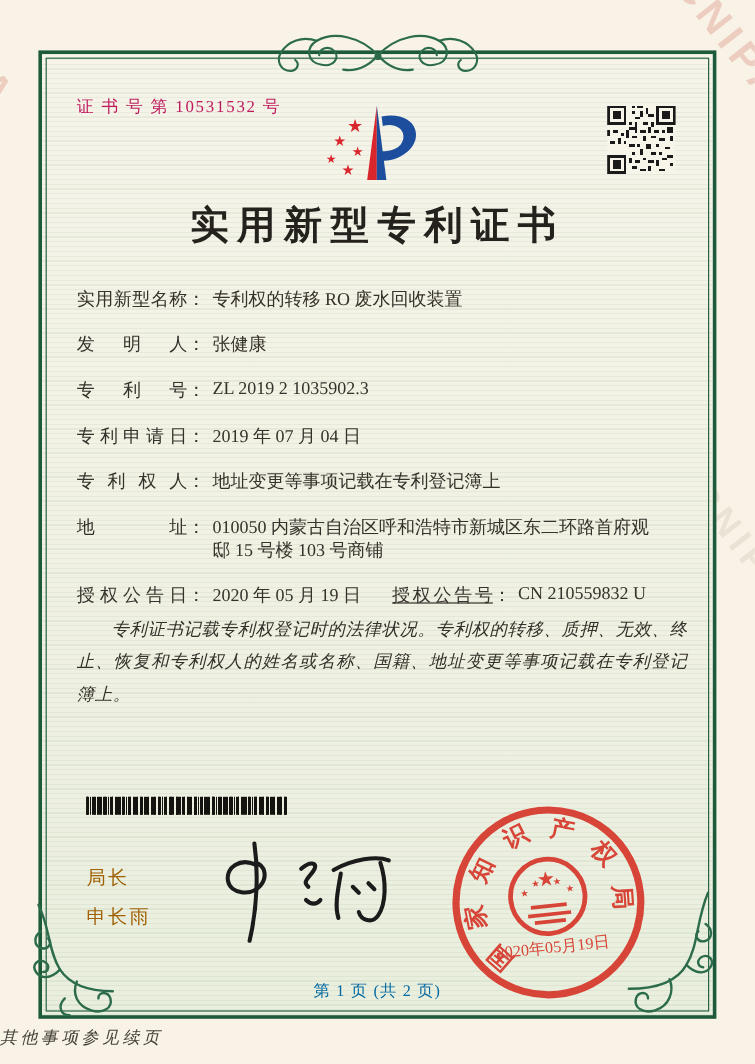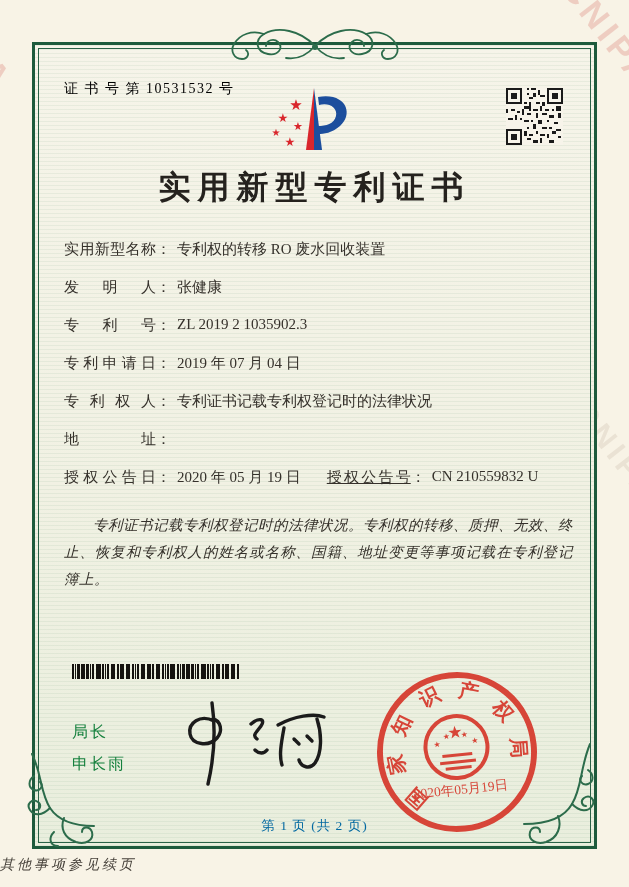--- a/index.html
+++ b/index.html
@@ -21,21 +21,21 @@
   .frame-inner{position:absolute;inset:3px;border:1px solid #2a6247;}
   
   .wm{
     position:absolute;font-family:"Liberation Sans", sans-serif;font-weight:bold;
     font-size:30px;letter-spacing:5px;color:rgba(178,158,138,0.20);
     transform:rotate(52deg);transform-origin:left top;pointer-events:none;
   }
   .wm.pink{color:rgba(205,140,135,0.18);}
   .wm.corner{color:rgba(216,120,110,0.30);font-size:34px;}
   
-  .cert-no{left:64px;top:80px;font-size:14px;letter-spacing:1.5px;color:#000000;}
+  .cert-no{left:64px;top:80px;font-size:14px;letter-spacing:1.5px;color:#be185d;}
   .logo{left:252px;top:84px;width:128px;height:74px;}
   .qr{left:506px;top:88px;width:57px;height:57px;}
   .title{
     left:0;right:0;top:166px;text-align:center;
     font-size:32px;font-weight:bold;letter-spacing:7px;color:#25221e;
   }
   
   .fields{left:64px;top:240px;width:510px;font-size:15px;color:#35312b;}
   .row{display:flex;align-items:flex-start;margin-bottom:19px;}
   .lbl{width:92px;flex:none;text-align:justify;text-align-last:justify;}
@@ -50,21 +50,21 @@
     font-style:italic;color:#34302a;letter-spacing:0.5px;
   }
   
   .barcode{
     left:72px;top:664px;width:168px;height:15px;
     background:
       repeating-linear-gradient(90deg,#15130f 0 2px,rgba(0,0,0,0) 2px 5px),
       repeating-linear-gradient(90deg,#15130f 0 1px,rgba(0,0,0,0) 1px 7px),
       repeating-linear-gradient(90deg,#15130f 0 1px,rgba(0,0,0,0) 1px 3px);
   }
-  .director{left:72px;top:722px;font-size:16px;letter-spacing:2px;color:#15803d;}
+  .director{left:72px;top:722px;font-size:16px;letter-spacing:2px;color:#a16207;}
   .director div{margin-bottom:11px;}
   .signature{left:178px;top:694px;width:152px;height:96px;}
   .seal{left:372px;top:667px;width:170px;height:170px;transform:rotate(-6deg);opacity:0.93;}
   .page-info{left:0;right:0;top:817px;text-align:center;font-size:13.5px;letter-spacing:1px;color:#0369a1;}
   .footer-note{
     left:0;right:0;top:856px;text-align:left;font-size:14px;font-style:italic;
     letter-spacing:3px;color:#46413a;
   }
   .orn{pointer-events:none;}
   .orn.top{left:214px;top:20px;width:202px;height:50px;}
@@ -167,25 +167,27 @@
         <span class="val">ZL 2019 2 1035902.3</span>
     </div>
     <div class="row">
       <span class="lbl">专利申请日</span>
         <span class="colon">：</span>
         <span class="val">2019 年 07 月 04 日</span>
     </div>
     <div class="row">
       <span class="lbl">专利权人</span>
         <span class="colon">：</span>
-        <span class="val">专利证书记载专利权登记时的法律状况</span>
+        <span class="val">地址变更等事项记载在专利登记簿上</span>
     </div>
     <div class="row">
       <span class="lbl">地址</span>
         <span class="colon">：</span>
+        <span class="val">010050 内蒙古自治区呼和浩特市新城区东二环路首府观
+邸 15 号楼 103 号商铺</span>
     </div>
     <div class="row double">
       <span class="lbl">授权公告日</span>
         <span class="colon">：</span>
         <span class="val">2020 年 05 月 19 日</span>
       <span class="pair2">
         <span class="lbl">授权公告号</span>
           <span class="colon">：</span>
           <span class="val">CN 210559832 U</span>
       </span>

